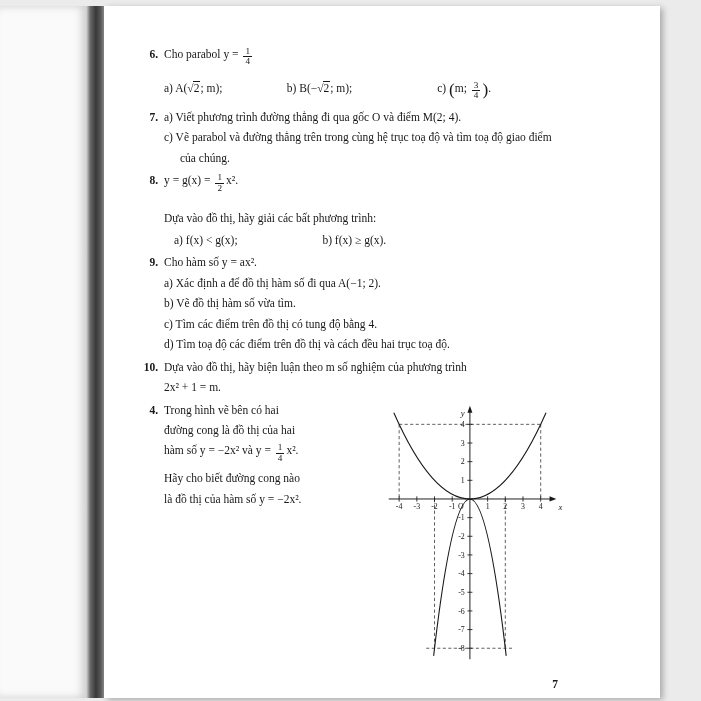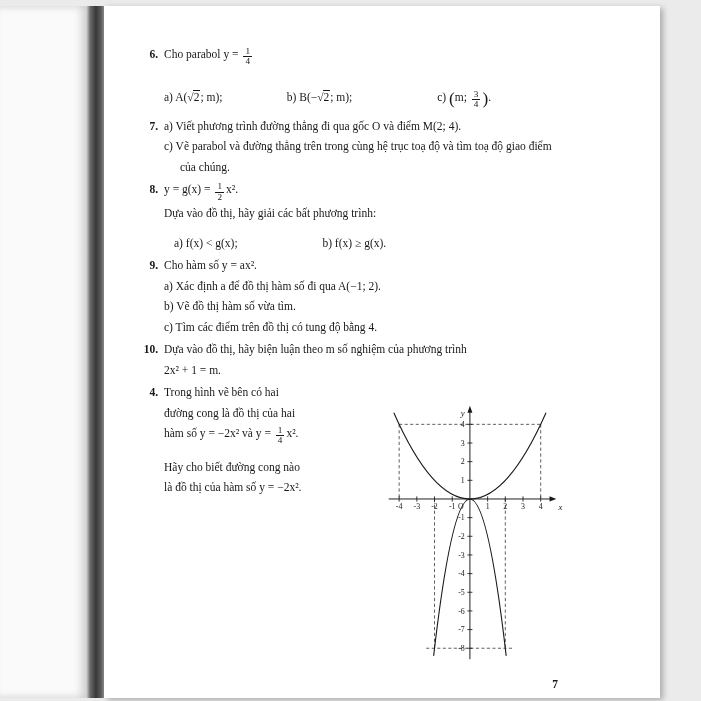--- a/index.html
+++ b/index.html
@@ -10,26 +10,26 @@
              box-shadow:inset -6px 0 8px rgba(0,0,0,0.18)}
   .spine{position:absolute;left:86px;top:6px;width:19px;height:692px;
          background:linear-gradient(90deg,#dcdcdc 0%,#6a6a6a 22%,#383838 52%,#5a5a5a 78%,#9c9c9c 100%)}
   .page{position:absolute;left:104px;top:6px;width:556px;height:692px;background:#ffffff;
         box-shadow:3px 2px 6px rgba(0,0,0,0.28)}
   .content{position:absolute;inset:0;padding:38px 100px 0 32px;font-size:11.5px;line-height:1.78}
   .problem{display:flex;margin-bottom:2px}
   .pnum{min-width:22px;text-align:right;font-weight:bold;margin-right:6px;flex:none}
   .pbody{flex:1;min-width:0}
   .line{display:block}
-  .cols3{display:flex;margin:20px 0 4px}
+  .cols3{display:flex;margin:11px 0 4px}
   .c3a{width:31%}.c3b{width:38%}.c3c{flex:1}
-  .cols2{display:flex;margin-top:9px}
+  .cols2{display:flex;margin-top:1px}
   .c2a{width:40%;padding-left:10px}.c2b{flex:1}
   .hang{padding-left:16px;text-indent:-16px}
-  .gap-top{margin-top:1px}
+  .gap-top{margin-top:15px}
   .frac{display:inline-block;vertical-align:-0.55em;text-align:center;line-height:1.05;margin:0 2px}
   .frac .fn{display:block;font-size:0.8em;padding:0 2px;border-bottom:1px solid #181818}
   .frac .fd{display:block;font-size:0.8em;padding:0 2px}
   .sqrt-sign{letter-spacing:-1px}
   .sqrt-val{border-top:1px solid #181818;padding:0 1px}
   .bigp{font-size:1.5em;vertical-align:-0.16em;line-height:1;font-weight:400}
   .p11body{max-width:222px}
   .figure{position:absolute;left:266px;top:392px;width:204px;height:270px}
   .figure svg{width:100%;height:100%;display:block}
   .gtext{font-size:7.6px;font-family:"Liberation Serif",serif;fill:#181818}
@@ -82,40 +82,41 @@
         </div>
       </div>
 
       <div class="problem">
         <span class="pnum">9.</span>
         <div class="pbody">
           <div class="line">Cho hàm số y = ax².</div>
           <div class="line">a) Xác định a để đồ thị hàm số đi qua A(−1; 2).</div>
           <div class="line">b) Vẽ đồ thị hàm số vừa tìm.</div>
           <div class="line">c) Tìm các điểm trên đồ thị có tung độ bằng 4.</div>
+          <div class="line">d) Tìm toạ độ các điểm trên đồ thị và cách đều hai trục toạ độ.</div>
         </div>
       </div>
 
       <div class="problem">
         <span class="pnum">10.</span>
         <div class="pbody">
           <div class="line">Dựa vào đồ thị, hãy biện luận theo m số nghiệm của phương trình</div>
           <div class="line">2x² + 1 = m.</div>
         </div>
       </div>
 
       <div class="problem">
         <span class="pnum">4.</span>
         <div class="pbody p11body">
           <div class="line">Trong hình vẽ bên có hai</div>
           <div class="line">đường cong là đồ thị của hai</div>
           <div class="line">
             <span>hàm số y = −2x² và y = </span><span class="frac"><span class="fn">1</span><span class="fd">4</span></span><span>x².</span>
           </div>
-          <div class="line" style="margin-top:11px">Hãy cho biết đường cong nào</div>
+          <div class="line" style="margin-top:5px">Hãy cho biết đường cong nào</div>
           <div class="line">là đồ thị của hàm số y = −2x².</div>
         </div>
       </div>
     </div>
 
     <div class="figure">
       <svg viewBox="0 0 196 246" preserveAspectRatio="none">
         <g stroke="#2a2a2a" stroke-width="0.7" stroke-dasharray="3,2.3" fill="none">
           <line x1="28" y1="24" x2="164" y2="24"></line>
           <line x1="28" y1="24" x2="28" y2="92"></line>

